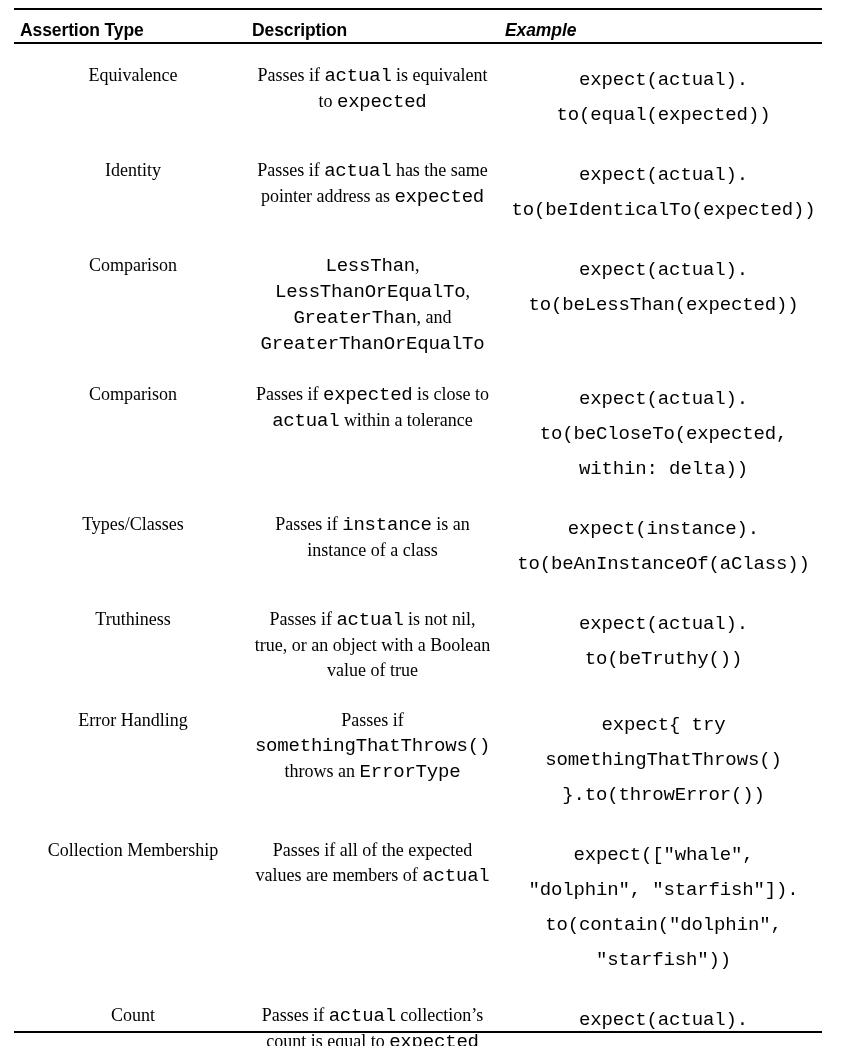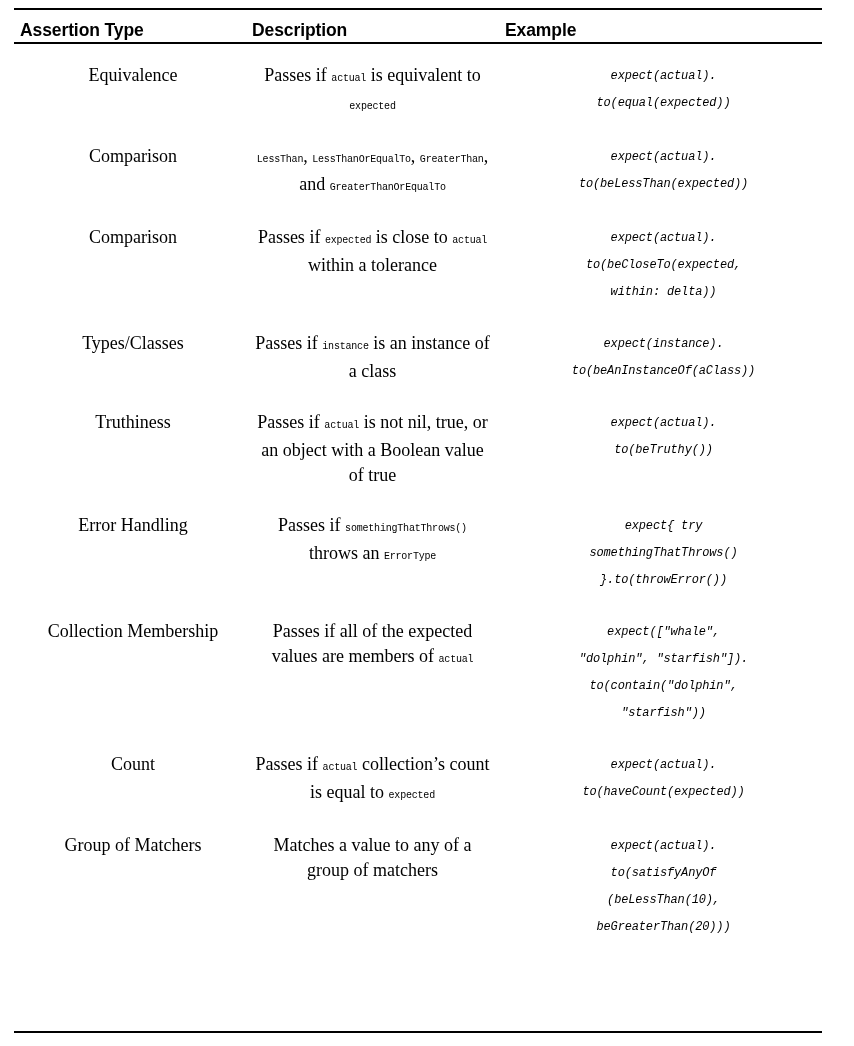--- a/index.html
+++ b/index.html
@@ -76,21 +76,21 @@
     line-height: 24px;
     text-align: left;
     vertical-align: bottom;
     padding: 0 8px 8px 6px;
     height: 34px;
     letter-spacing: -0.1px;
     white-space: nowrap;
   }
   thead th.c1h { padding-left: 6px; }
   thead th.c2h { padding-left: 2px; margin-left: 7px; }
-  thead th.c3h { padding-left: 2px; }
+  thead th.c3h { padding-left: 2px; font-style: italic; }
 
   
   tbody td {
     vertical-align: top;
     font-size: 18px;
     line-height: 25px;
     padding: 0 10px 0 6px;
     text-align: center;
   }
   tbody tr.data-row > td {
@@ -103,33 +103,32 @@
     padding-left: 6px;
     padding-right: 4px;
   }
   tbody td.col-desc {
     font-family: "Liberation Serif", serif;
     padding-left: 2px;
     padding-right: 10px;
   }
   tbody td.col-example {
     font-family: "Liberation Mono", monospace;
-    font-size: 12px;
-    line-height: 27px;
+    font-size: 19px;
+    line-height: 35px;
     padding-left: 2px;
     padding-right: 0;
     white-space: pre;
     letter-spacing: -0.15px;
-    font-style: italic;
   }
 
   
   .mono {
     font-family: "Liberation Mono", monospace;
-    font-size: 10px;
+    font-size: 19px;
     letter-spacing: -0.2px;
   }
 </style>
 </head>
 <body>
 
 <div class="page">
 
   <div class="rule-top"></div>
   <div class="rule-head"></div>
@@ -150,20 +149,26 @@
         </tr>
       </thead>
       <tbody id="table-body">
           <tr class="data-row">
             <td class="col-type">Equivalence</td>
             <td class="col-desc">Passes if <span class="mono">actual</span> is equivalent to <span class="mono">expected</span></td>
             <td class="col-example">expect(actual).
 to(equal(expected))</td>
           </tr>
           <tr class="data-row">
+            <td class="col-type">Identity</td>
+            <td class="col-desc">Passes if <span class="mono">actual</span> has the same pointer address as <span class="mono">expected</span></td>
+            <td class="col-example">expect(actual).
+to(beIdenticalTo(expected))</td>
+          </tr>
+          <tr class="data-row">
             <td class="col-type">Comparison</td>
             <td class="col-desc"><span class="mono">LessThan</span>, <span class="mono">LessThanOrEqualTo</span>, <span class="mono">GreaterThan</span>, and <span class="mono">GreaterThanOrEqualTo</span></td>
             <td class="col-example">expect(actual).
 to(beLessThan(expected))</td>
           </tr>
           <tr class="data-row">
             <td class="col-type">Comparison</td>
             <td class="col-desc">Passes if <span class="mono">expected</span> is close to <span class="mono">actual</span> within a tolerance</td>
             <td class="col-example">expect(actual).
 to(beCloseTo(expected,

